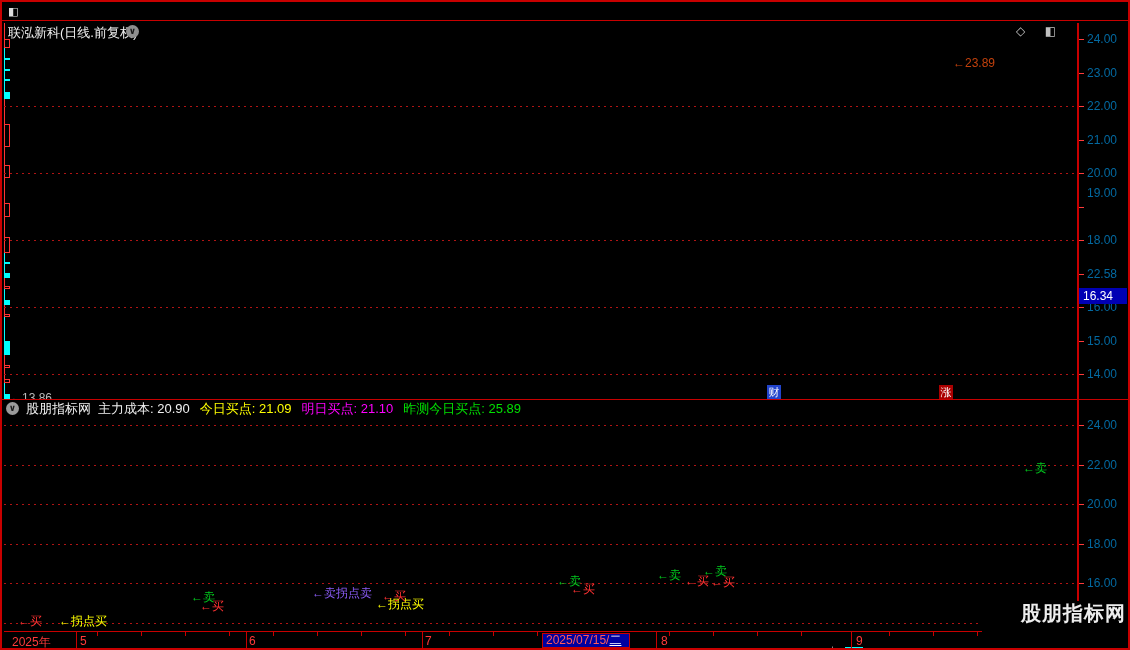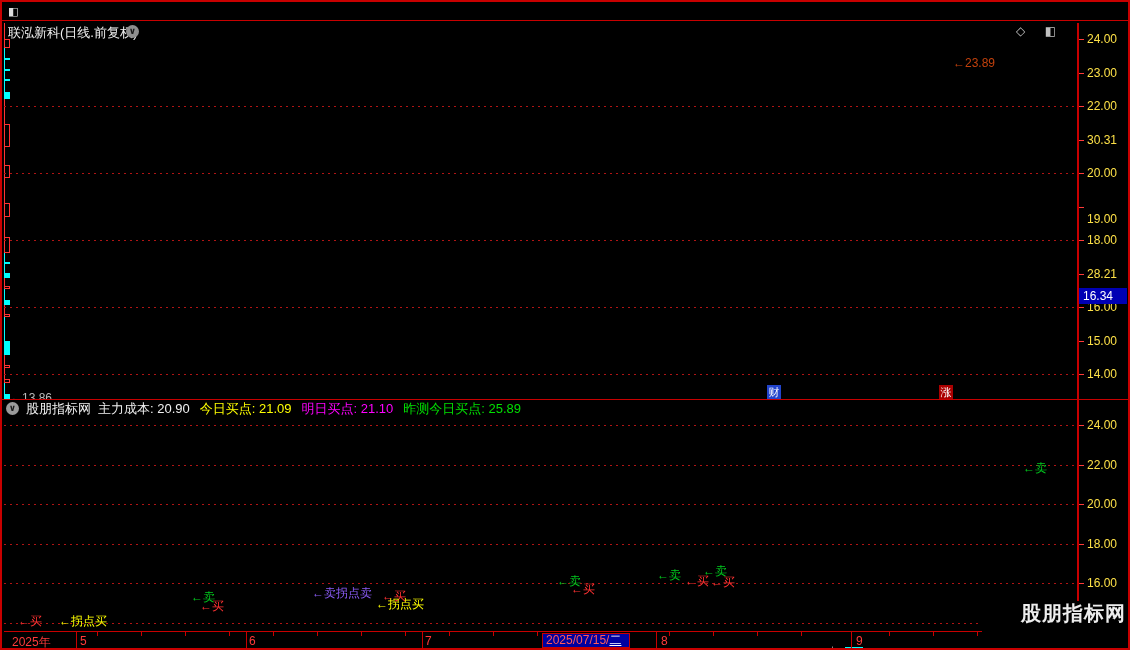--- a/index.html
+++ b/index.html
@@ -22,21 +22,21 @@
   #title-dd{left:124px;top:3px;}
   #title-right-icons{position:absolute;right:64px;top:2px;color:#c0c0c0;font-size:12px;letter-spacing:8px;}
   
   #main-chart{position:absolute;left:2px;top:21px;width:1074px;height:376px;overflow:hidden;}
   #price-axis-main{position:absolute;left:1076px;top:21px;width:50px;height:376px;}
   #axis-vline{position:absolute;left:1075px;top:21px;width:2px;height:626px;background:#c80000;z-index:10;}
   #panel-divider{position:absolute;left:0;top:397px;width:1126px;height:1px;background:#c80000;z-index:11;}
   #sub-chart{position:absolute;left:2px;top:398px;width:1074px;height:230px;overflow:hidden;}
   #price-axis-sub{position:absolute;left:1076px;top:398px;width:50px;height:230px;}
   .grid-line{position:absolute;left:0;width:100%;height:1px;background-image:repeating-linear-gradient(90deg,#b01414 0 2px,transparent 2px 6px);}
-  .axis-label{position:absolute;color:#fde047;font-size:12px;left:9px;}
+  .axis-label{position:absolute;color:#0369a1;font-size:12px;left:9px;}
   .axis-tick{position:absolute;left:0;width:6px;height:1px;background:#ff3a3a;}
   .anno{position:absolute;font-size:12px;white-space:nowrap;z-index:6;}
   .evt-badge{position:absolute;width:14px;height:14px;color:#fff;font-size:11px;line-height:14px;text-align:center;z-index:6;}
   #price-badge{position:absolute;left:1px;top:0;width:48px;height:16px;background:#0000b4;color:#fff;font-size:12px;line-height:16px;padding-left:4px;z-index:7;}
   
   #indicator-row{position:absolute;left:4px;top:399px;height:15px;display:flex;align-items:center;gap:7px;z-index:6;white-space:nowrap;}
   #indicator-dd{position:relative;width:13px;height:13px;border-radius:50%;background:#9a9a9a;color:#1a1a1a;font-size:9px;line-height:13px;text-align:center;font-weight:bold;flex:0 0 auto;}
   #indicator-source{color:#f0f0f0;font-size:13px;}
   .ind-item{font-size:13px;}
   .sig{position:absolute;font-size:12px;white-space:nowrap;z-index:6;}
@@ -118,29 +118,29 @@
       <div class="evt-badge" style="left: 935px; top: 362px; background: rgb(170, 0, 0);">涨</div>
     </div>
   <div id="price-axis-main">
     <div id="price-badge" style="top: 264.61px;">16.34</div>
   <div class="axis-label" style="top: 9px;">24.00</div>
       <div class="axis-tick" style="top: 16px;"></div>
       <div class="axis-label" style="top: 42.5px;">23.00</div>
       <div class="axis-tick" style="top: 49.5px;"></div>
       <div class="axis-label" style="top: 76px;">22.00</div>
       <div class="axis-tick" style="top: 83px;"></div>
-      <div class="axis-label" style="top: 109.5px;">30.31</div>
+      <div class="axis-label" style="top: 109.5px;">21.00</div>
       <div class="axis-tick" style="top: 116.5px;"></div>
       <div class="axis-label" style="top: 143px;">20.00</div>
       <div class="axis-tick" style="top: 150px;"></div>
-      <div class="axis-label" style="top: 189px;">19.00</div>
+      <div class="axis-label" style="top: 163px;">19.00</div>
       <div class="axis-tick" style="top: 183.5px;"></div>
       <div class="axis-label" style="top: 210px;">18.00</div>
       <div class="axis-tick" style="top: 217px;"></div>
-      <div class="axis-label" style="top: 243.5px;">28.21</div>
+      <div class="axis-label" style="top: 243.5px;">22.58</div>
       <div class="axis-tick" style="top: 250.5px;"></div>
       <div class="axis-label" style="top: 277px;">16.00</div>
       <div class="axis-tick" style="top: 284px;"></div>
       <div class="axis-label" style="top: 310.5px;">15.00</div>
       <div class="axis-tick" style="top: 317.5px;"></div>
       <div class="axis-label" style="top: 344px;">14.00</div>
       <div class="axis-tick" style="top: 351px;"></div>
     </div>
   <div id="axis-vline"></div>
   <div id="panel-divider"></div>

